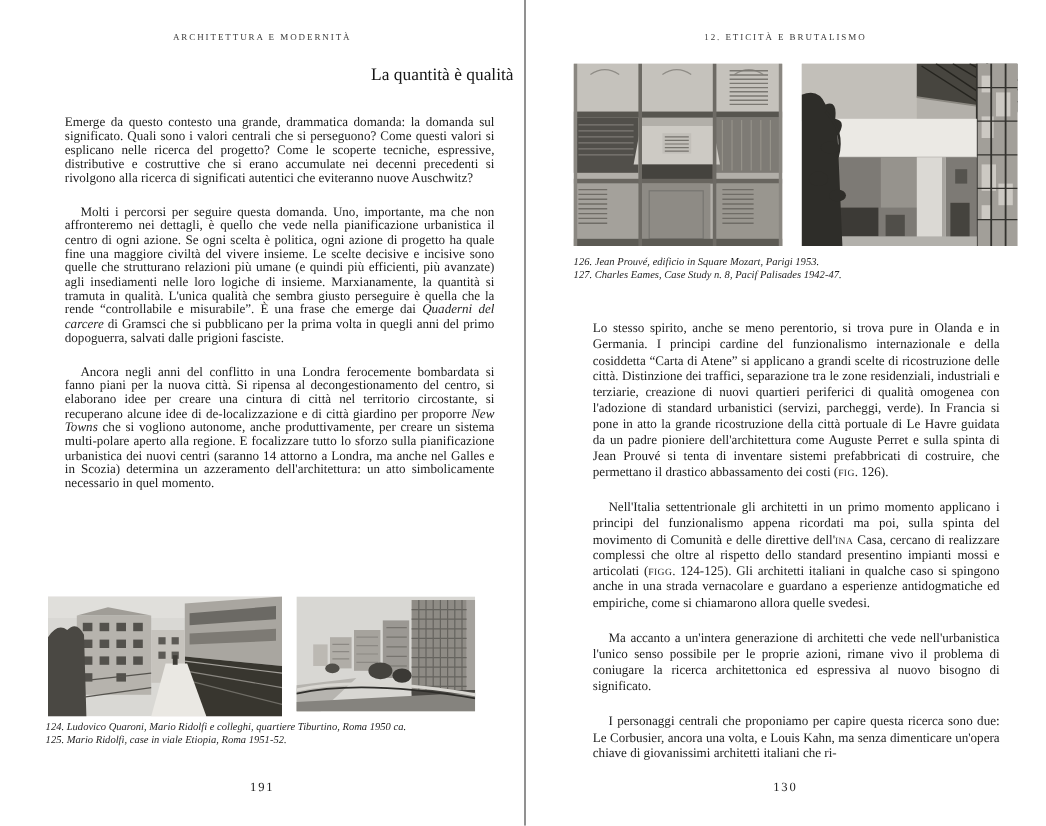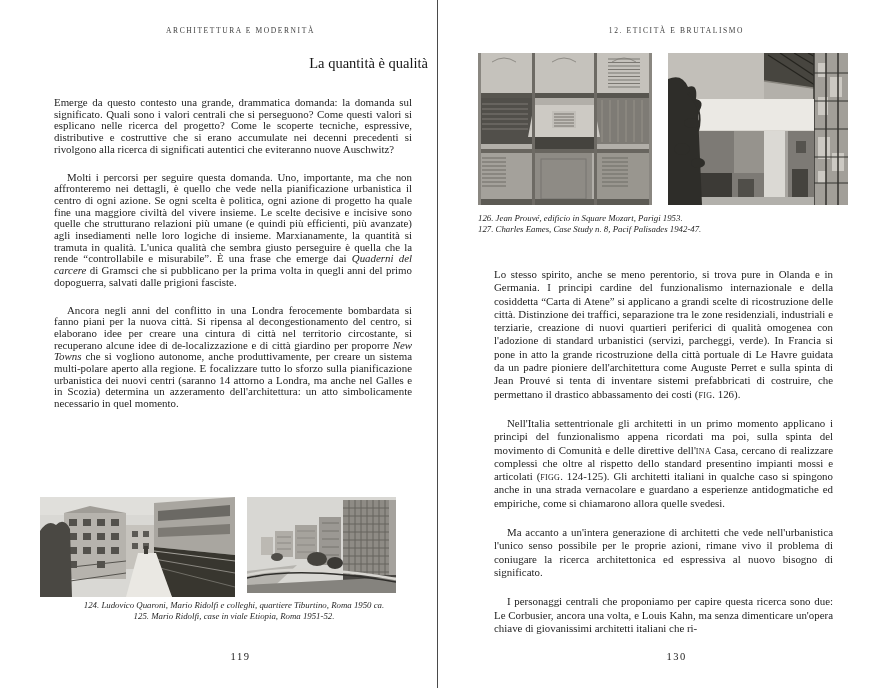--- a/index.html
+++ b/index.html
@@ -1,21 +1,21 @@
 <!DOCTYPE html>
 <html lang="it"><head>
 <meta charset="utf-8">
 <style>
   html,body{margin:0;padding:0;}
   body{
     width:872px;height:688px;background:#ffffff;
     font-family:"Liberation Serif", serif;color:#1c1c1c;
     position:relative;overflow:hidden;
   }
-  .page{position:absolute;top:0;height:496px;padding-left:44px;}
+  .page{position:absolute;top:0;height:496px;}
   #left-page{left:0;width:437px;}
   #right-page{left:437px;width:435px;}
   .spine{position:absolute;left:437px;top:0;width:1px;height:688px;background:#4a4a4a;}
   .running-header{
     position:absolute;top:26px;left:0;width:100%;
     text-align:center;font-size:7.5px;letter-spacing:1.6px;color:#3c3c3c;
   }
   .section-title{
     position:absolute;top:55px;left:38px;width:390px;margin:0;
     text-align:right;font-size:14.5px;font-weight:normal;color:#141414;
@@ -26,21 +26,21 @@
   .body-text p{margin:16px;text-align:justify;}
   .body-text p.indent{text-indent:13px;}
   .body-text i{font-style:italic;}
   .sc{font-variant:small-caps;letter-spacing:0.3px;}
   .figure{position:absolute;line-height:0;}
   #fig124{left:40px;top:497px;}
   #fig125{left:247px;top:497px;}
   #fig126{left:41px;top:53px;}
   #fig127{left:231px;top:53px;}
   .captions{position:absolute;font-size:8.8px;line-height:11.4px;color:#1f1f1f;font-style:italic;}
-  #left-captions{left:38px;top:600px;width:392px;text-align:center;}
+  #left-captions{left:38px;top:600px;width:392px;}
   #right-captions{left:41px;top:213px;width:380px;}
   .page-number{
     position:absolute;top:651px;left:0;width:100%;
     text-align:center;font-size:10.5px;letter-spacing:1.5px;color:#1c1c1c;
   }
 </style>
 </head>
 <body>
 
 <div>
@@ -120,21 +120,21 @@
         <path d="M0,78 Q55,66 149,82" stroke="#d8d6d1" stroke-width="2.5" fill="none"></path>
         <path d="M0,81 Q55,69 149,85" stroke="#2f2e2b" stroke-width="1.5" fill="none"></path>
       </svg>
     </div>
 
     <div class="captions" id="left-captions">
       <div class="caption">124.  Ludovico Quaroni, Mario Ridolfi e colleghi, quartiere Tiburtino, Roma 1950 ca.</div>
       <div class="caption">125.  Mario Ridolfi, case in viale Etiopia, Roma 1951-52.</div>
     </div>
 
-    <div class="page-number">119</div>
+    <div class="page-number">191</div>
   </div>
 
   <div class="spine"></div>
 
   <div class="page" id="right-page">
     <div class="running-header">12. ETICITÀ E BRUTALISMO</div>
 
     <div class="figure" id="fig126">
       <svg width="174" height="152" viewBox="0 0 174 152" xmlns="http://www.w3.org/2000/svg">
         <rect width="174" height="152" fill="#b2afa9"></rect>

